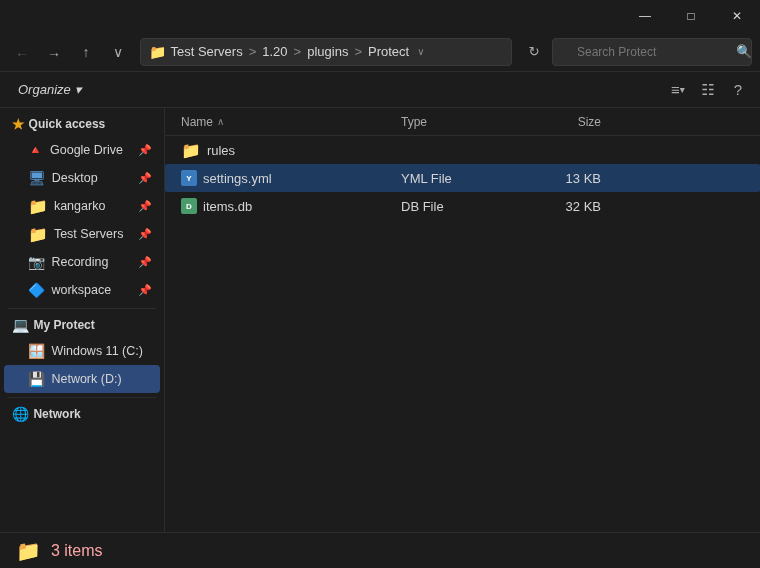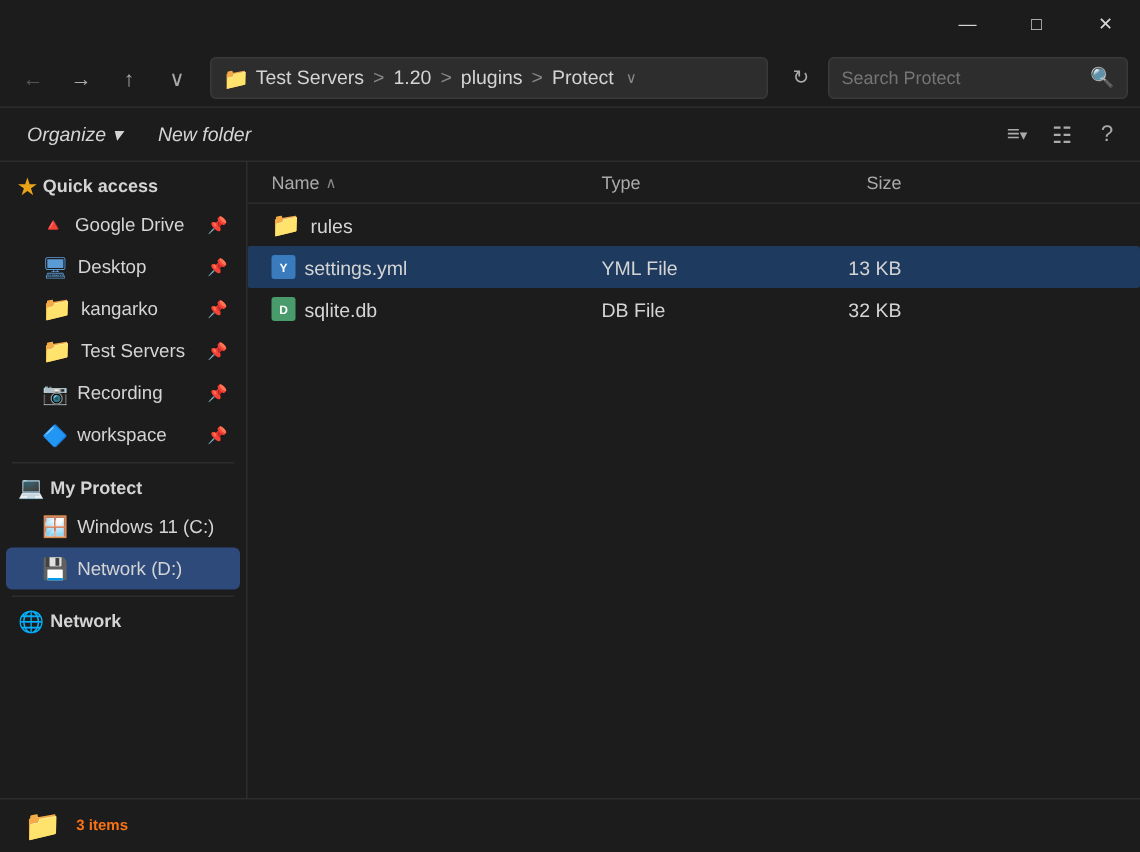--- a/index.html
+++ b/index.html
@@ -107,21 +107,21 @@
       border-radius: 4px;
     }
     .search-bar {
       width: 200px;
       height: 28px;
       background: #2d2d2d;
       border: 1px solid #3a3a3a;
       border-radius: 4px;
       display: flex;
       align-items: center;
-      padding: 0 8px;
+      padding: 0 24px;
       gap: 4px;
     }
     .search-input {
       flex: 1;
       background: transparent;
       border: none;
       color: #888;
       font-size: 12px;
       outline: none;
     }
@@ -309,21 +309,21 @@
       height: 36px;
       background: #1c1c1c;
       border-top: 1px solid #2d2d2d;
       display: flex;
       align-items: center;
       padding: 0 16px;
       gap: 10px;
       flex-shrink: 0;
     }
     .status-folder-icon { color: #e8a317; font-size: 20px; }
-    .status-text { font-size: 10px; color: #f97316; font-weight: bold; }
+    .status-text { font-size: 16px; color: #fca5a5; }
     .win-icon { color: #0078d4; }
     .backup-icon { color: #888; }
     .network-icon { color: #5ba3d0; }
     .computer-icon { color: #888; }
 
     
     .gdrive-icon {
       width: 16px;
       height: 16px;
       display: inline-flex;
@@ -371,23 +371,20 @@
     <input class="search-input" type="text" placeholder="Search Protect" style="">
     <span class="search-icon">🔍</span>
   </div>
 </div>
 
 <div class="toolbar">
   <button class="toolbar-btn">
     <span>Organize</span>
     <span>▾</span>
   </button>
-  <button class="toolbar-btn">
-    <span>New folder</span>
-  </button>
   <div class="toolbar-right">
     <button class="toolbar-icon-btn">
       <span>≡</span>
       <span style="font-size:10px">▾</span>
     </button>
     <button class="toolbar-icon-btn">
       <span>☷</span>
     </button>
     <button class="toolbar-icon-btn">
       <span>?</span>
@@ -485,21 +482,21 @@
           <div class="yml-icon">Y</div>
           <span>settings.yml</span>
         </div>
         <div class="file-type">YML File</div>
         <div class="file-size">13 KB</div>
       </div>
 
       <div class="file-row">
         <div class="file-name">
           <div class="db-icon">D</div>
-          <span>sqlite.db</span>
+          <span>items.db</span>
         </div>
         <div class="file-type">DB File</div>
         <div class="file-size">32 KB</div>
       </div>
     </div>
   </div>
 </div>
 
 <div class="status-bar">
   <span class="status-folder-icon">📁</span>

